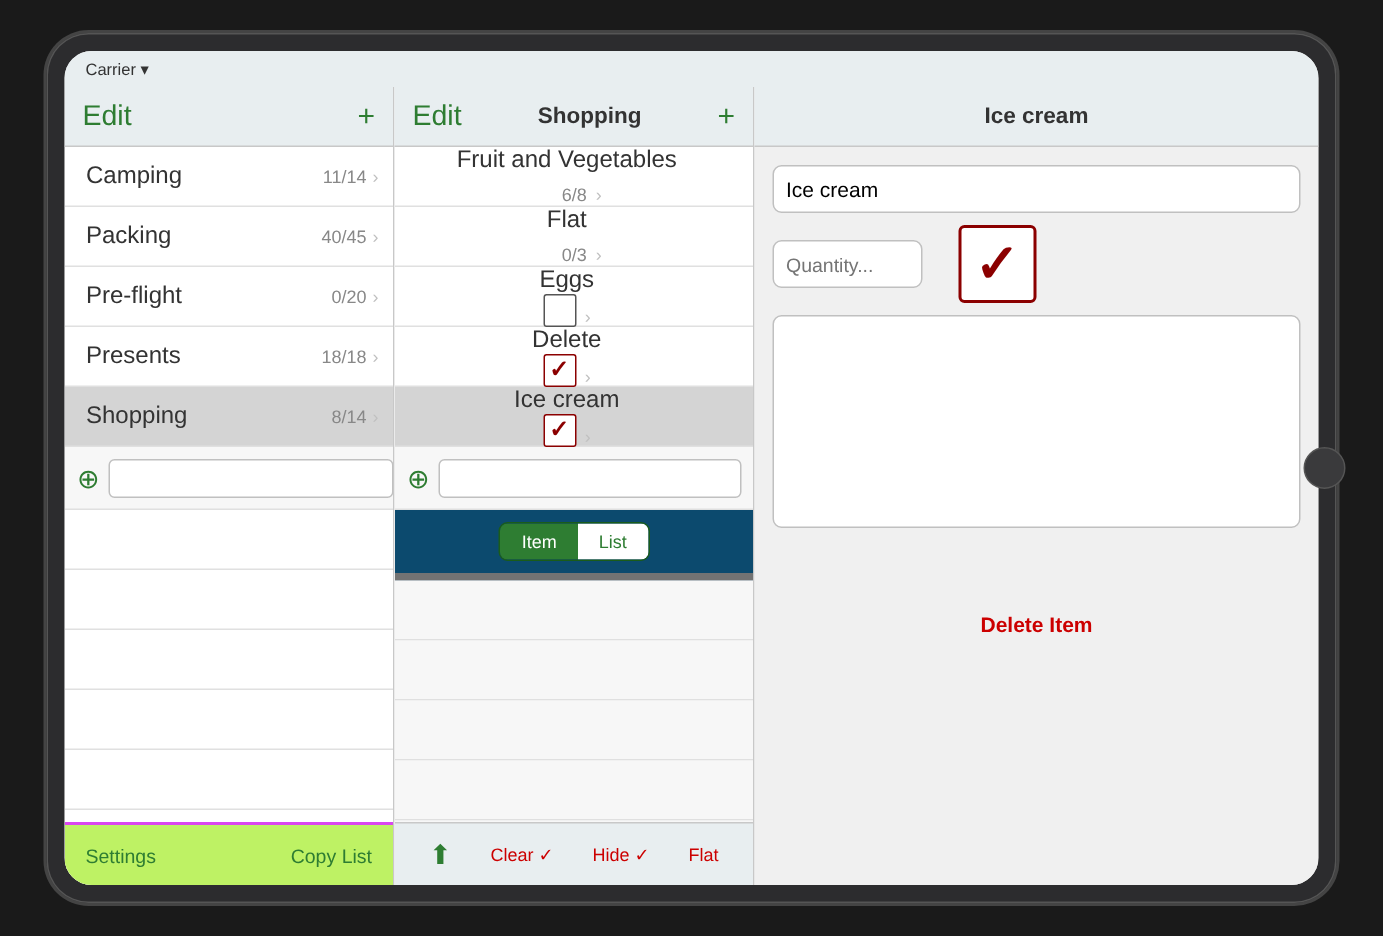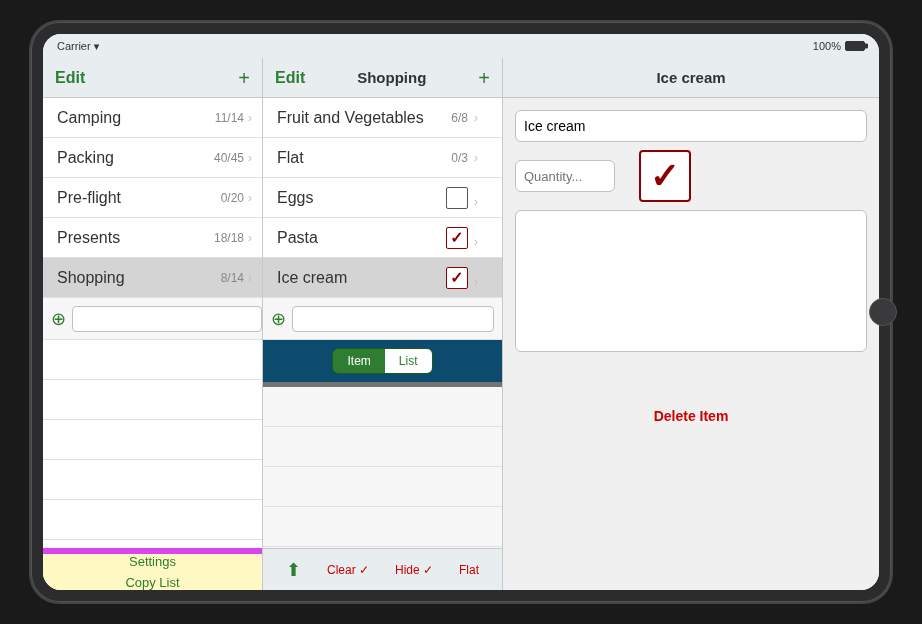--- a/index.html
+++ b/index.html
@@ -84,22 +84,22 @@
       height: 40px;
       background: #e8eef0;
       display: flex;
       align-items: center;
       justify-content: space-between;
       padding: 0 12px;
       border-bottom: 1px solid #c8c8c8;
     }
     .edit-btn {
       color: #2e7d32;
-      font-size: 16px;
-      font-weight: 700;
+      font-size: 19px;
+      font-weight: 400;
       cursor: pointer;
     }
     .add-btn {
       color: #2e7d32;
       font-size: 20px;
       font-weight: 300;
       cursor: pointer;
       line-height: 1;
     }
     .panel-title {
@@ -161,27 +161,26 @@
       height: 26px;
       border: 1px solid #c0c0c0;
       border-radius: 4px;
       padding: 0 6px;
       font-size: 13px;
       background: white;
       outline: none;
     }
     .panel-footer {
       height: 42px;
-      background: #fef9c3;
-      border-top: 6px solid #d946ef;
+      background: #bef264;
+      border-top: 2px solid #d946ef;
       display: flex;
       align-items: center;
       justify-content: space-between;
       padding: 0 14px;
-      flex-direction: column;
     }
     .footer-btn {
       color: #2e7d32;
       font-size: 13px;
       cursor: pointer;
       font-weight: 500;
     }
     
     .middle-panel {
       width: 240px;
@@ -193,20 +192,21 @@
     }
     .middle-list-item {
       height: 40px;
       display: flex;
       align-items: center;
       justify-content: space-between;
       padding: 0 24px 0 14px;
       border-bottom: 1px solid #e0e0e0;
       background: white;
       cursor: pointer;
+      flex-direction: column;
     }
     .middle-list-item.active {
       background: #d4d4d4;
     }
     .checkbox-unchecked {
       width: 22px;
       height: 22px;
       border: 1.5px solid #555;
       border-radius: 2px;
       background: white;
@@ -402,24 +402,20 @@
 <body>
 
 <div class="device">
   <div class="screen">
 
     <div class="status-bar">
       <div class="status-left">
         <span>Carrier</span>
         <span> ▾</span>
       </div>
-      <div class="status-right">
-        <span>100%</span>
-        <span class="battery-icon"></span>
-      </div>
     </div>
 
     <div class="main-content">
 
       <div class="left-panel">
         <div class="panel-header">
           <span class="edit-btn">Edit</span>
           <span class="add-btn">+</span>
         </div>
         <div class="list-items">
@@ -504,21 +500,21 @@
 
           <div class="middle-list-item">
             <span class="list-item-label">Eggs</span>
             <div class="middle-item-right">
               <div class="checkbox-unchecked"></div>
               <span class="chevron">›</span>
             </div>
           </div>
 
           <div class="middle-list-item">
-            <span class="list-item-label">Pasta</span>
+            <span class="list-item-label">Delete</span>
             <div class="middle-item-right">
               <div class="checkbox-checked"></div>
               <span class="chevron">›</span>
             </div>
           </div>
 
           <div class="middle-list-item active">
             <span class="list-item-label">Ice cream</span>
             <div class="middle-item-right">
               <div class="checkbox-checked"></div>

